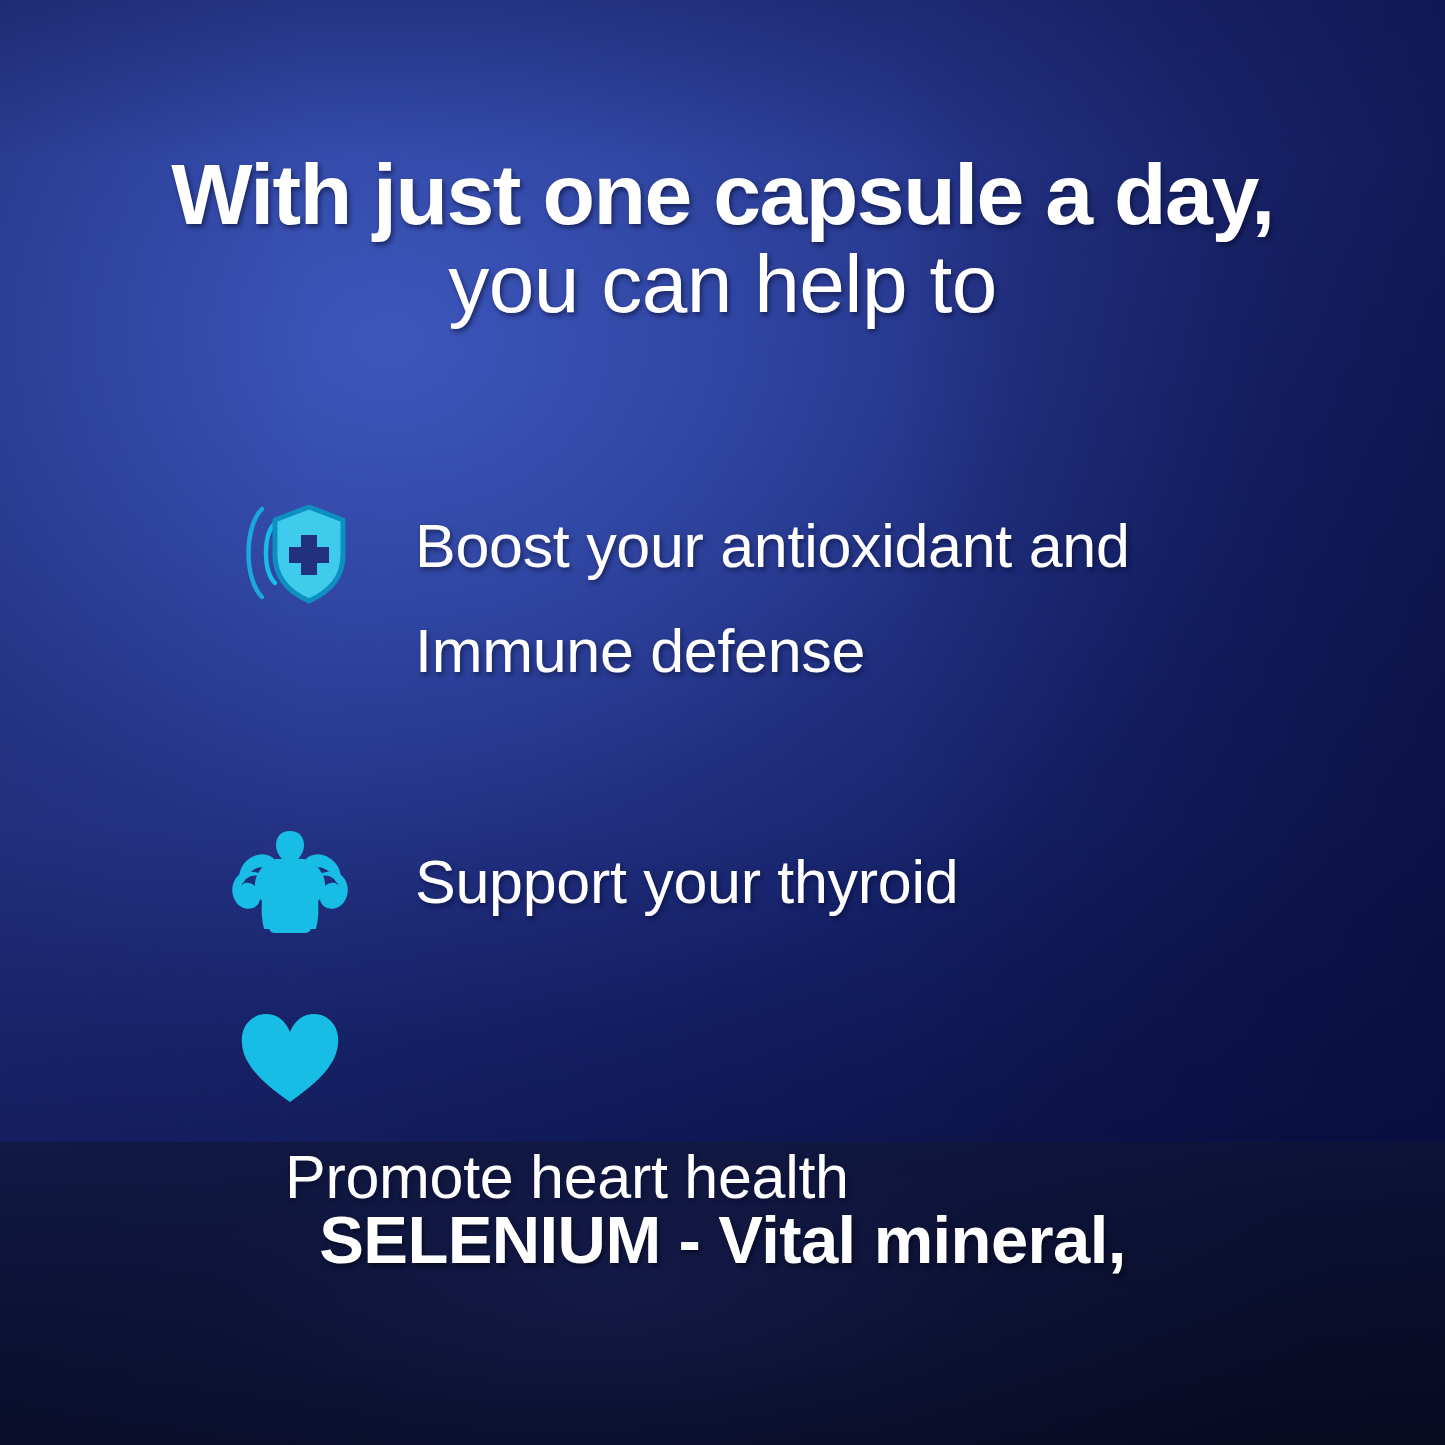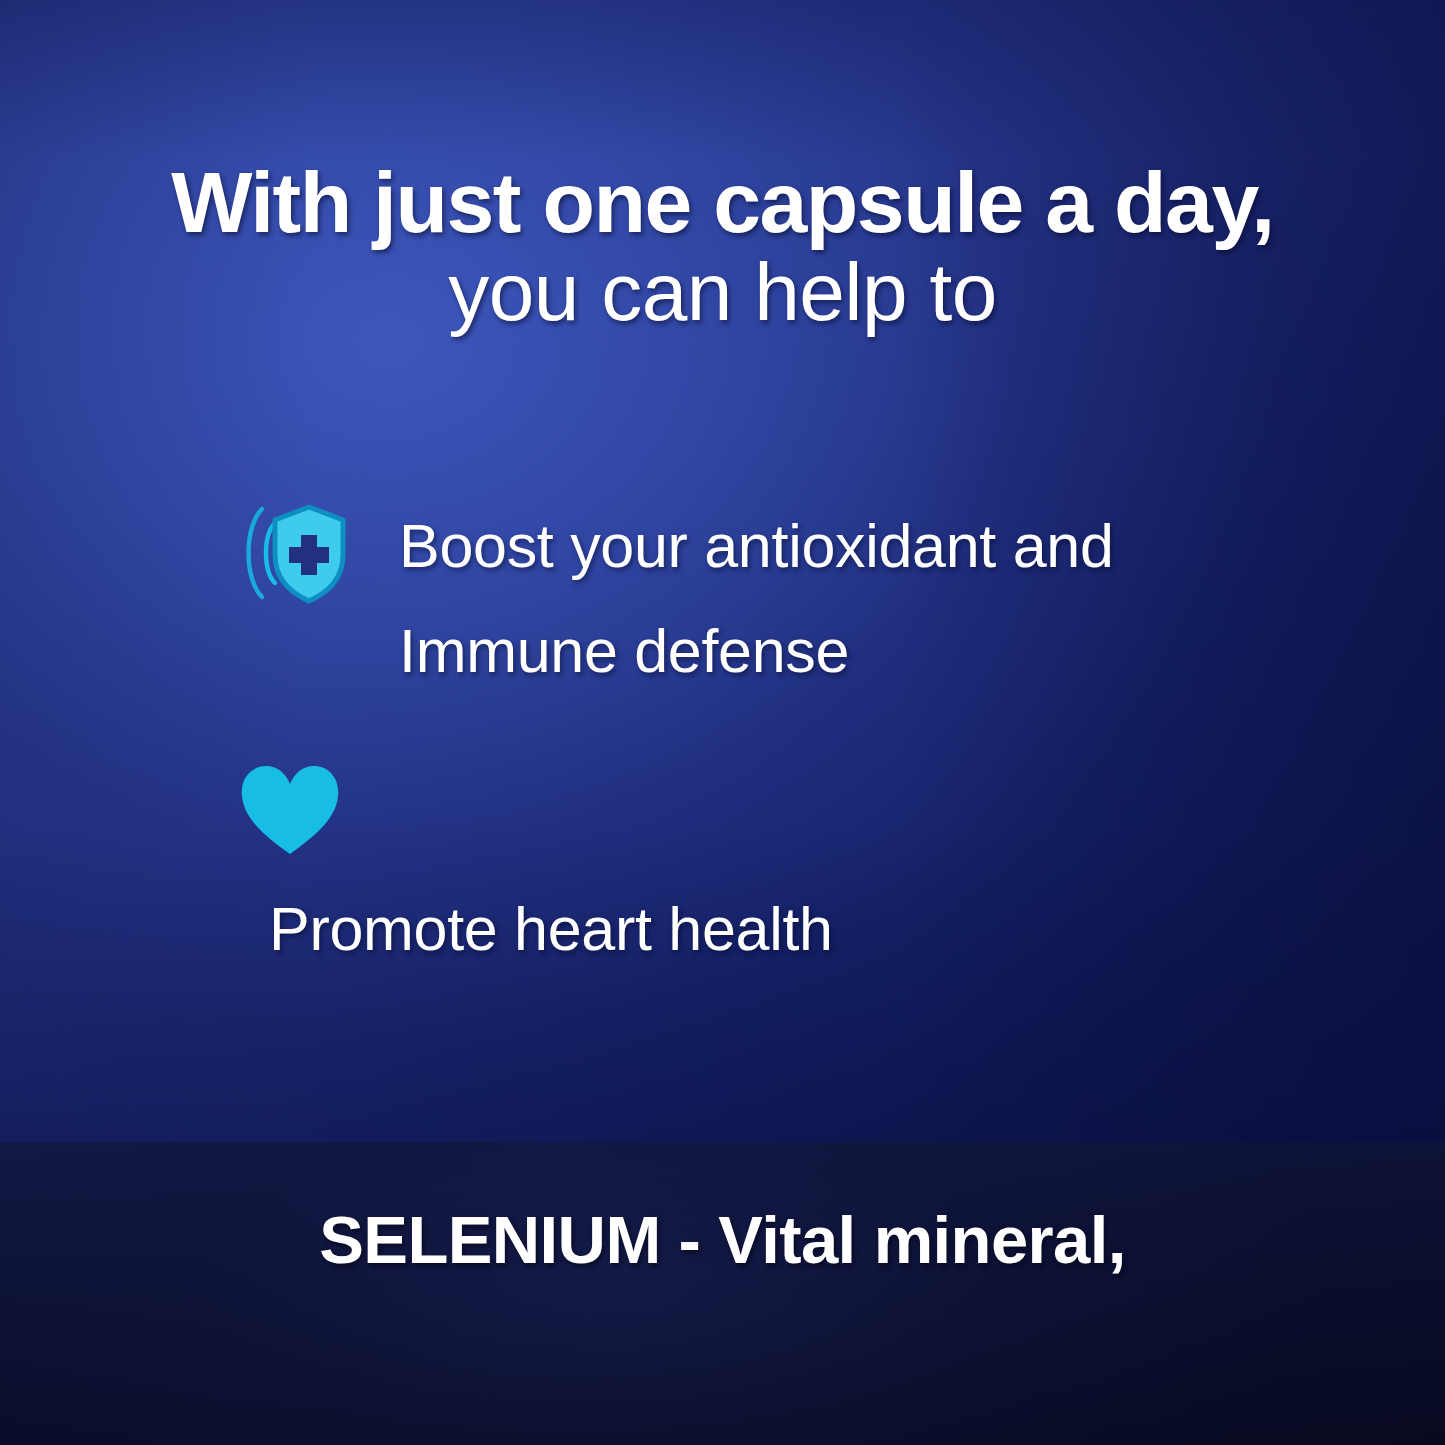--- a/index.html
+++ b/index.html
@@ -82,21 +82,20 @@
     color: #ffffff;
     line-height: 1.07;
     text-shadow: 2px 3px 5px rgba(4, 8, 40, 0.55);
     letter-spacing: -0.5px;
   }
   .headline .line1 {
     display: block;
     font-size: 86px;
     font-weight: 700;
     letter-spacing: -1.5px;
-    margin-top: 8px;
   }
   .headline .line2 {
     display: block;
     font-size: 82px;
     font-weight: 400;
     letter-spacing: -0.5px;
   }
 
   
   .benefits {
@@ -116,21 +115,21 @@
     flex: 0 0 auto;
     width: 130px;
     height: 118px;
     display: flex;
     align-items: center;
     justify-content: center;
   }
   .benefit-icon svg { display: block; }
   .benefit-text {
     flex: 1 1 auto;
-    margin-left: 44px;
+    margin-left: 60px;
     color: #ffffff;
     font-size: 61px;
     font-weight: 400;
     line-height: 1.72;
     text-shadow: 2px 3px 5px rgba(4, 8, 40, 0.5);
     letter-spacing: -0.3px;
     padding-top: 8px;
     max-width: 900px;
   }
   .row-shield  { margin-top: 0px; }
@@ -182,20 +181,64 @@
 
           <path d="M78 10 L 112 23 L 112 58 C 112 82, 96 96, 78 104
                    C 60 96, 44 82, 44 58 L 44 23 Z" fill="#3ecbec" stroke="#0e8fc2" stroke-width="5" stroke-linejoin="round"></path>
 
           <path d="M70 38 L 86 38 L 86 50 L 98 50 L 98 66 L 86 66 L 86 78 L 70 78 L 70 66 L 58 66 L 58 50 L 70 50 Z" fill="#22317f"></path>
         </svg>
       </div>
       <div class="benefit-text">Boost your antioxidant and Immune defense</div>
     </div>
 
+    <div class="benefit-row row-muscle">
+      <div class="benefit-icon">
+        <svg width="124" height="104" viewBox="0 0 124 104" xmlns="http://www.w3.org/2000/svg">
+          <g fill="#18bde5">
+
+            <path d="M62 2 C 53 2, 48 8, 48 16 C 48 23, 52 28, 55 31 L 69 31 C 72 28, 76 23, 76 16 C 76 8, 71 2, 62 2 Z"></path>
+
+            <path d="M48 30 C 38 33, 31 40, 28 49
+                     C 26 56, 27 63, 30 68
+                     L 34 72 C 33 82, 34 92, 36 100
+                     L 88 100 C 90 92, 91 82, 90 72
+                     L 94 68 C 97 63, 98 56, 96 49
+                     C 93 40, 86 33, 76 30 Z"></path>
+
+            <path d="M30 44 C 22 41, 13 42, 8 49
+                     C 3 56, 3 66, 8 73
+                     C 12 79, 19 81, 25 79
+                     C 30 77, 33 72, 32 66
+                     C 31 59, 26 55, 21 54
+                     C 17 53, 14 55, 13 58
+                     C 16 49, 23 45, 31 47 Z"></path>
+            <path d="M11 48 C 12 37, 19 29, 29 26
+                     C 36 24, 43 26, 47 31
+                     L 42 42 C 38 38, 32 37, 27 40
+                     C 21 43, 17 48, 16 54 Z"></path>
+
+            <path d="M94 44 C 102 41, 111 42, 116 49
+                     C 121 56, 121 66, 116 73
+                     C 112 79, 105 81, 99 79
+                     C 94 77, 91 72, 92 66
+                     C 93 59, 98 55, 103 54
+                     C 107 53, 110 55, 111 58
+                     C 108 49, 101 45, 93 47 Z"></path>
+            <path d="M113 48 C 112 37, 105 29, 95 26
+                     C 88 24, 81 26, 77 31
+                     L 82 42 C 86 38, 92 37, 97 40
+                     C 103 43, 107 48, 108 54 Z"></path>
+
+            <path d="M41 98 L 83 98 C 83 101, 81 104, 77 104 L 47 104 C 43 104, 41 101, 41 98 Z"></path>
+          </g>
+        </svg>
+      </div>
+      <div class="benefit-text">Support your thyroid</div>
+    </div>
 
     <div class="benefit-row row-heart">
       <div class="benefit-icon">
         <svg width="104" height="96" viewBox="0 0 104 96" xmlns="http://www.w3.org/2000/svg">
           <path d="M52 92
                    C 30 76, 6 58, 4 34
                    C 2 16, 14 4, 28 4
                    C 40 4, 48 12, 52 22
                    C 56 12, 64 4, 76 4
                    C 90 4, 102 16, 100 34

